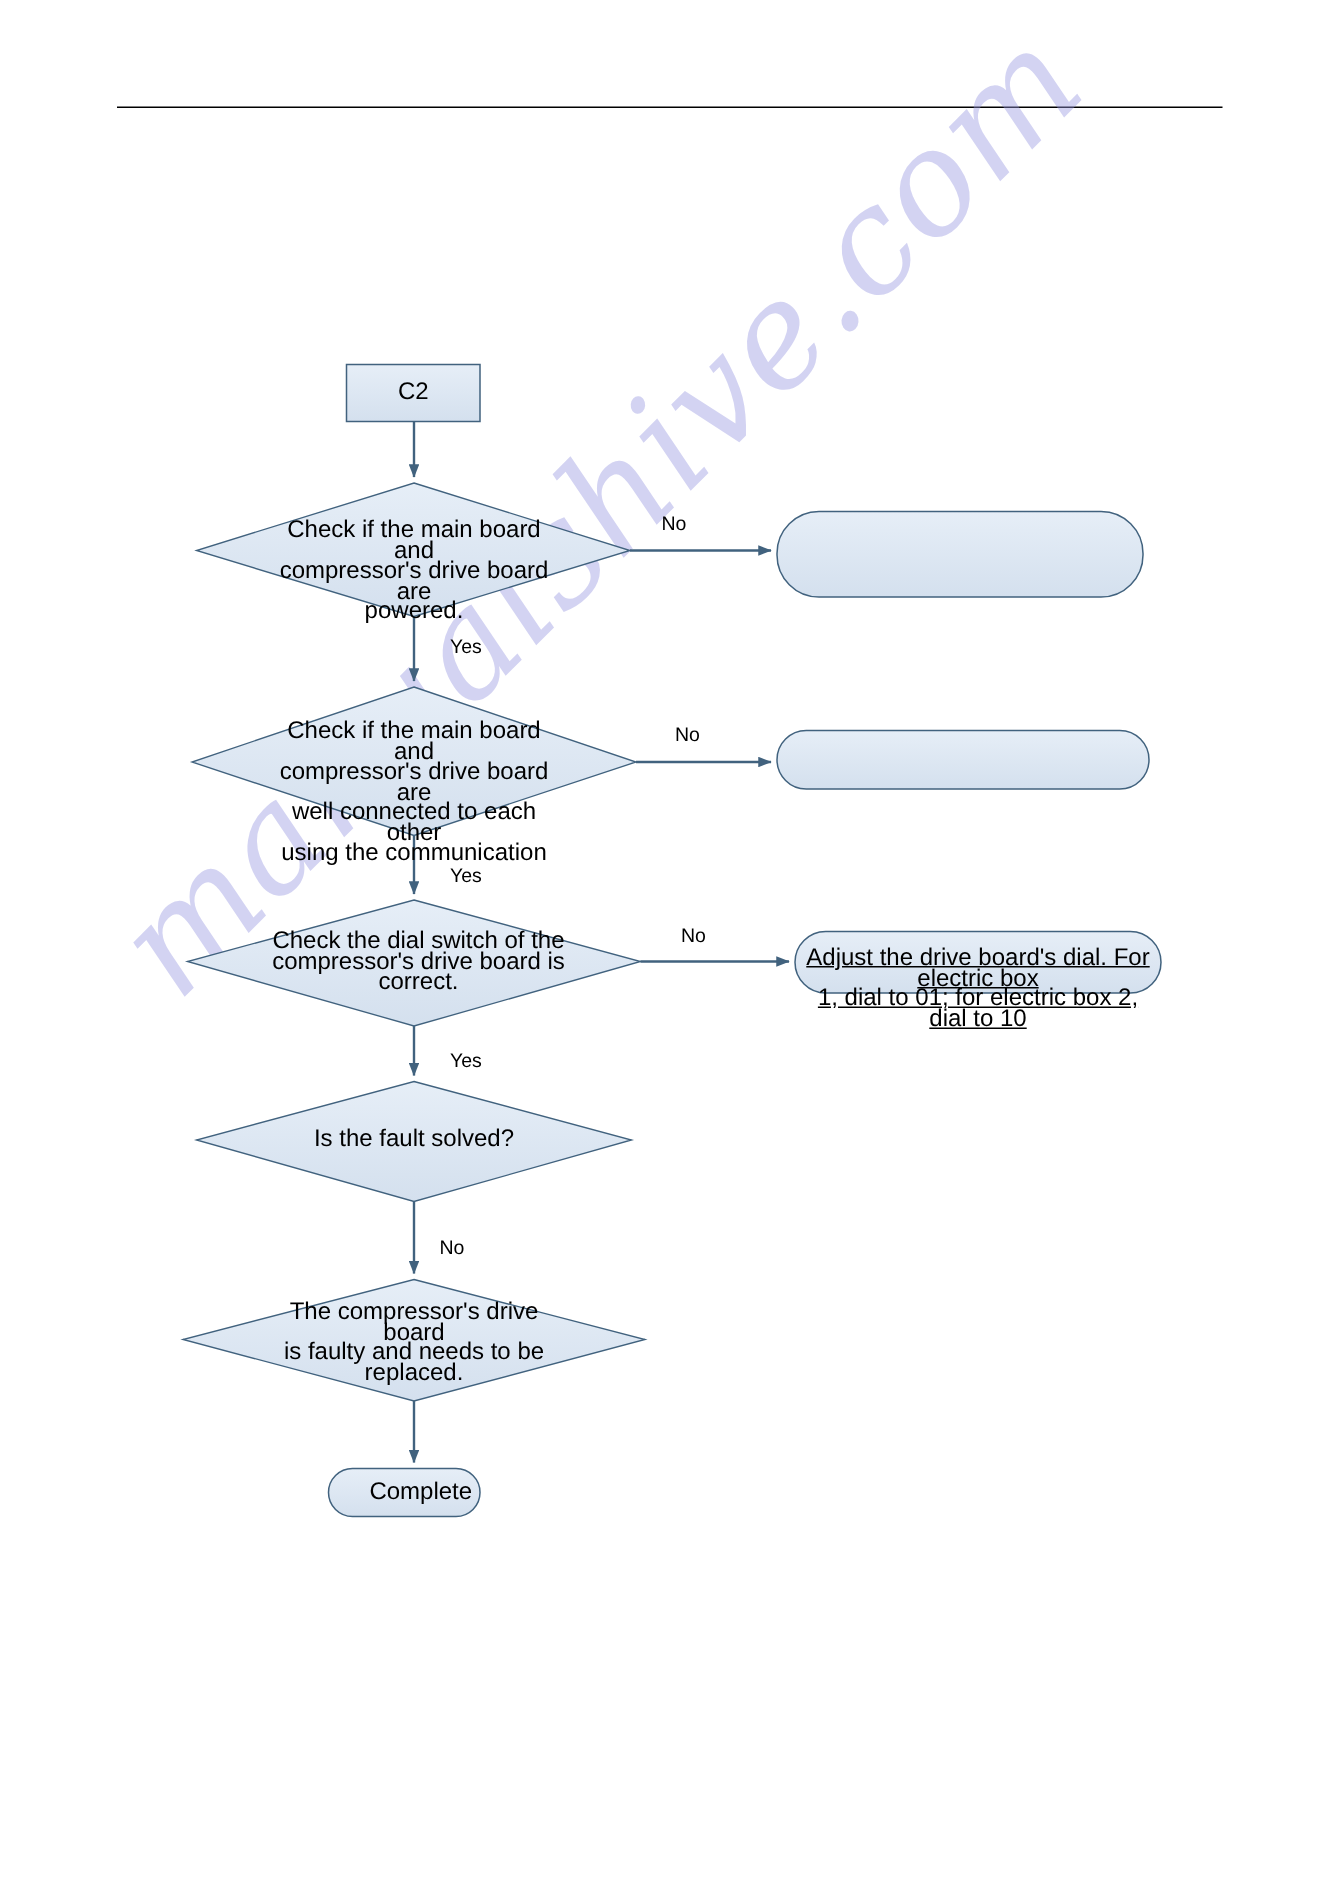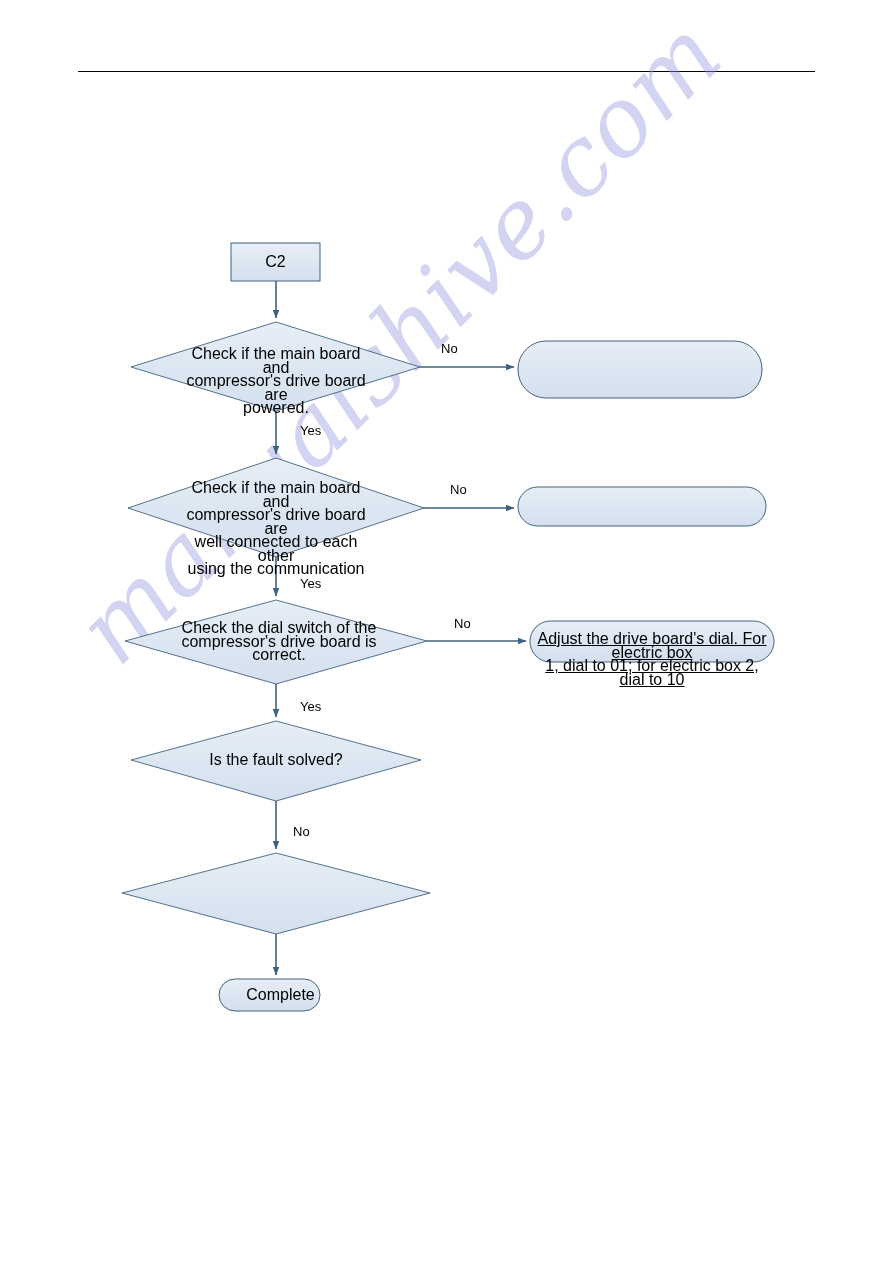--- a/index.html
+++ b/index.html
@@ -166,20 +166,25 @@
 
   <div class="node-text" style="left:533px; top:632px; width:238px;text-decoration:underline;">
     <div>Adjust the drive board's dial. For electric box</div>
     <div>1, dial to 01; for electric box 2, dial to 10</div>
   </div>
 
   <div class="node-text" style="left:176px; top:753px; width:200px;">
     <div>Is the fault solved?</div>
   </div>
 
+  <div class="node-text" style="left:176px; top:868px; width:200px;">
+    <div>The compressor's drive board</div>
+    <div>is faulty and needs to be</div>
+    <div>replaced.</div>
+  </div>
 
   <div class="node-text" style="left:219px; top:988px; width:123px;">Complete</div>
 
   <div class="edge-label" style="left:441px; top:342px;">No</div>
 
   <div class="edge-label" style="left:300px; top:424px;">Yes</div>
 
   <div class="edge-label" style="left:450px; top:483px;">No</div>
 
   <div class="edge-label" style="left:300px; top:577px;">Yes</div>

